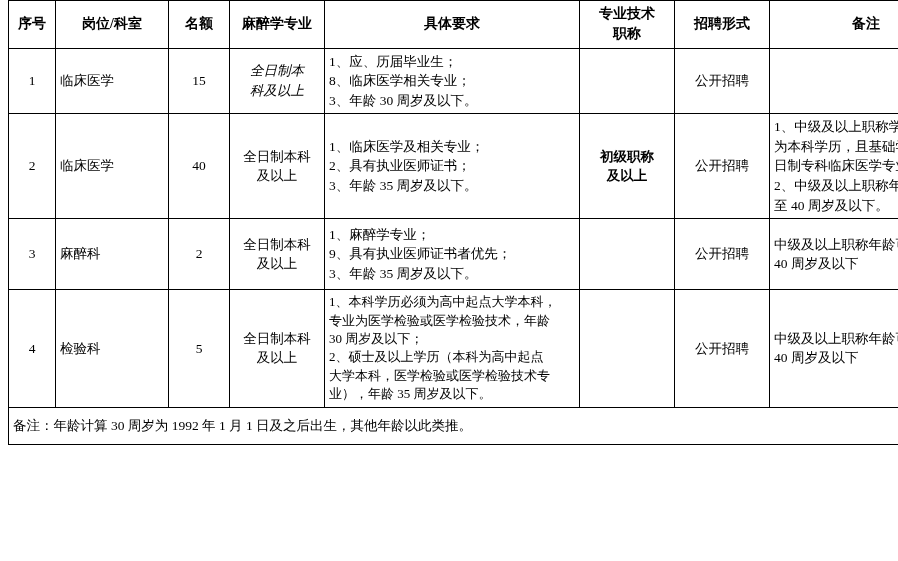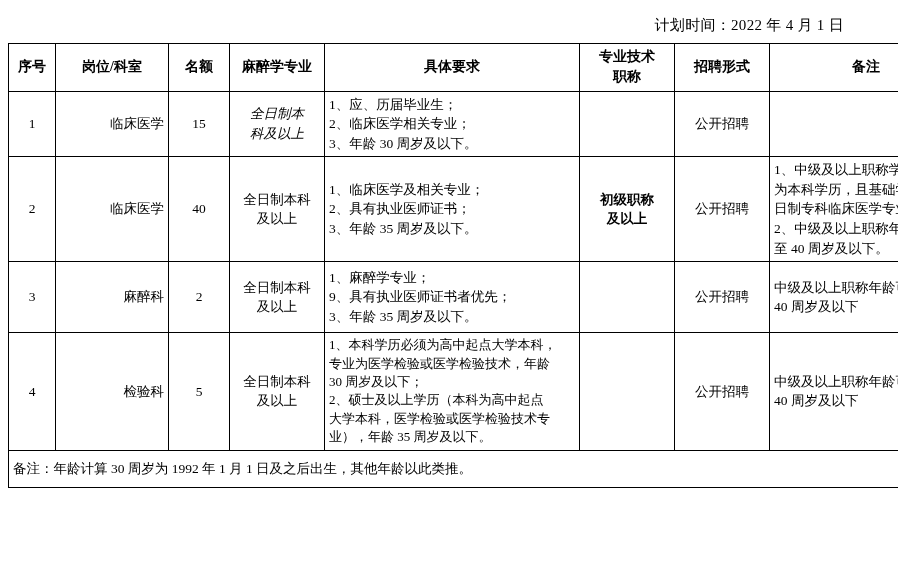--- a/index.html
+++ b/index.html
@@ -48,21 +48,21 @@
     font-size: 13.5px;
     line-height: 1.45;
   }
   table.main th {
     text-align: center;
     font-weight: bold;
     font-size: 14px;
     height: 38px;
   }
   .c-seq   { width: 38px;  text-align: center; }
-  .c-post  { width: 104px; text-align: right; }
+  .c-post  { width: 104px; text-align: left; }
   .c-num   { width: 52px;  text-align: center; }
   .c-edu   { width: 86px;  text-align: center; }
   .c-req   { width: 246px; text-align: left; padding-left: 7px; }
   .c-title { width: 86px;  text-align: center; font-weight: bold; }
   .c-form  { width: 86px;  text-align: center; }
   .c-note  { width: 184px; text-align: left; padding-left: 7px; }
 
   .row-1 td { height: 58px; }
   .row-2 td { height: 86px; }
   .row-3 td { height: 64px; }
@@ -81,21 +81,20 @@
     padding: 7px 10px;
     height: 30px;
   }
 </style>
 </head>
 <body>
 
 <div class="page">
 
 
-  <div class="plan-line">计划时间：2022 年 4 月 1 日</div>
 
   <table class="main">
     <thead>
       <tr>
         <th class="c-seq">序号</th>
         <th class="c-post">岗位/科室</th>
         <th class="c-num">名额</th>
         <th class="c-edu">麻醉学专业</th>
         <th class="c-req" style="text-align:center">具体要求</th>
         <th class="c-title"><span id="hdr-tech" style="white-space:pre-line">专业技术
@@ -107,21 +106,21 @@
     <tbody id="table-body">
         <tr class="row-1">
           <td class="c-seq">1</td>
           <td class="c-post">临床医学</td>
           <td class="c-num">15</td>
           <td class="c-edu" style="white-space: pre-line; font-style: italic;">全日制本
 科及以上</td>
           <td class="c-req">
             <div class="req-lines">
               <div>1、应、历届毕业生；</div>
-              <div>2、临床医学相关专业；</div>
+              <div>8、临床医学相关专业；</div>
               <div>3、年龄 30 周岁及以下。</div>
             </div>
           </td>
           <td class="c-title" style="white-space: pre-line;"></td>
           <td class="c-form">公开招聘</td>
           <td class="c-note">
             <div class="req-lines"></div>
           </td>
         </tr>
         <tr class="row-2">

